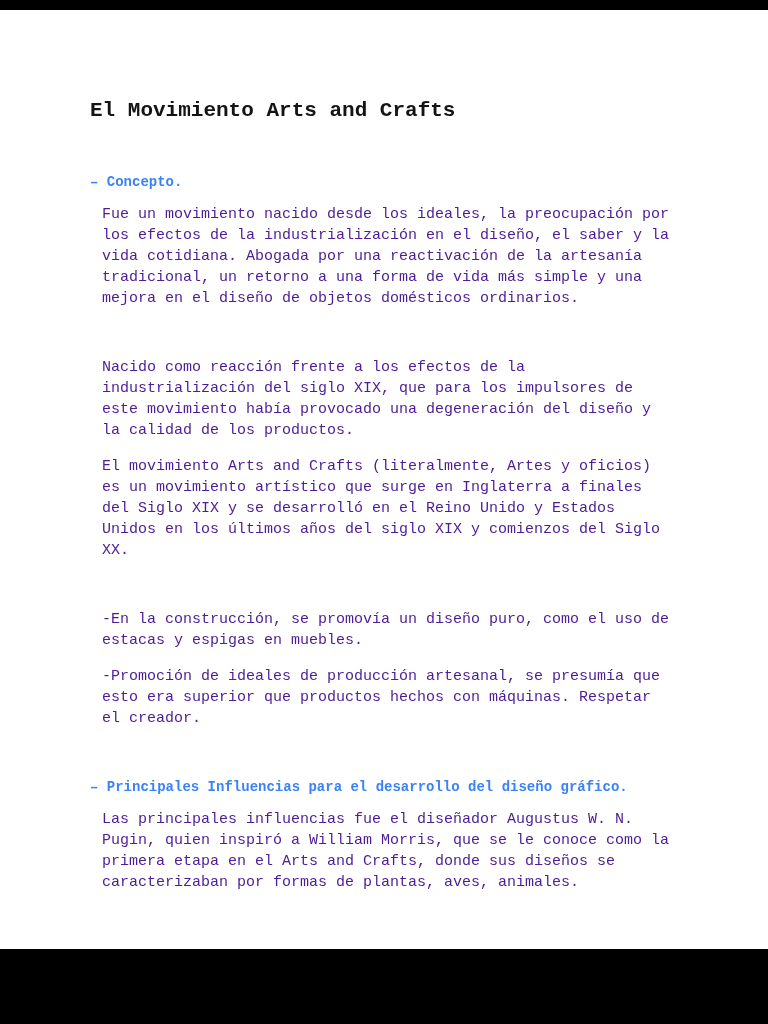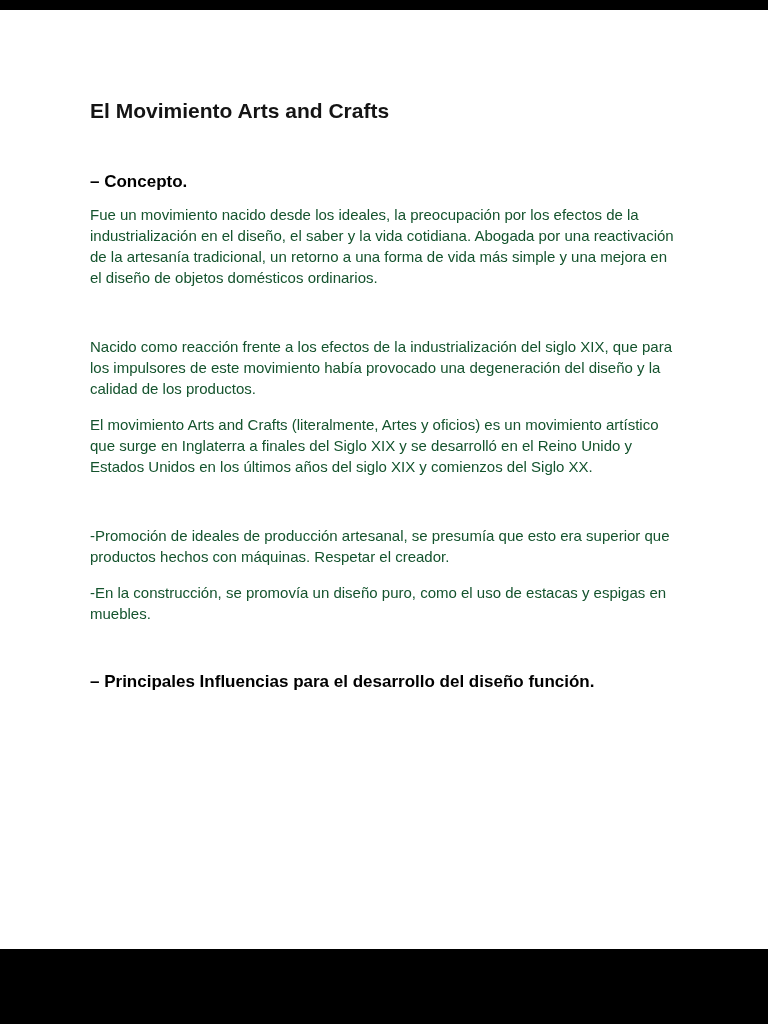--- a/index.html
+++ b/index.html
@@ -21,45 +21,45 @@
     width: 100%;
   }
   .letterbox.top { height: 10px; }
   .letterbox.bottom { height: 75px; }
   .page {
     flex: 1 1 auto;
     background: #ffffff;
     padding: 88px 90px 4px 90px;
     box-sizing: border-box;
     overflow: hidden;
-    font-family: Liberation Sans, sans-serif;
+    font-family: Liberation Mono, monospace;
     color: #3a3a3a;
     font-size: 15px;
     line-height: 21px;
   }
   .doc-title {
     font-size: 21px;
     line-height: 26px;
     font-weight: 700;
     color: #141414;
     margin: 0;
   }
   .doc-section {
     margin-top: 48px;
   }
   .section-heading {
-    font-size: 17px;
+    font-size: 14px;
     line-height: 20px;
     font-weight: 700;
-    color: #000000;
+    color: #3b82f6;
     margin: 0 0 12px 0;
   }
   .doc-paragraph {
-    margin: 0 0 15px 0;
-    color: #14532d;
+    margin: 0 0 15px 12px;
+    color: #4c1d95;
   }
   .doc-paragraph:last-child {
     margin-bottom: 0;
   }
 </style>
 </head>
 <body>
 
 <div class="viewport">
   <div class="letterbox top"></div>
@@ -72,24 +72,25 @@
       <h2 class="section-heading">– Concepto.</h2>
       <p class="doc-paragraph">Fue un movimiento nacido desde los ideales, la preocupación por los efectos de la industrialización en el diseño, el saber y la vida cotidiana. Abogada por una reactivación de la artesanía tradicional, un retorno a una forma de vida más simple y una mejora en el diseño de objetos domésticos ordinarios.</p>
     </section>
 
     <section class="doc-section">
       <p class="doc-paragraph">Nacido como reacción frente a los efectos de la industrialización del siglo XIX, que para los impulsores de este movimiento había provocado una degeneración del diseño y la calidad de los productos.</p>
       <p class="doc-paragraph">El movimiento Arts and Crafts (literalmente, Artes y oficios) es un movimiento artístico que surge en Inglaterra a finales del Siglo XIX y se desarrolló en el Reino Unido y Estados Unidos en los últimos años del siglo XIX y comienzos del Siglo XX.</p>
     </section>
 
     <section class="doc-section">
+      <p class="doc-paragraph">-En la construcción, se promovía un diseño puro, como el uso de estacas y espigas en muebles.</p>
       <p class="doc-paragraph">-Promoción de ideales de producción artesanal, se presumía que esto era superior que productos hechos con máquinas. Respetar el creador.</p>
-      <p class="doc-paragraph">-En la construcción, se promovía un diseño puro, como el uso de estacas y espigas en muebles.</p>
     </section>
 
     <section class="doc-section">
-      <h2 class="section-heading">– Principales Influencias para el desarrollo del diseño función.</h2>
+      <h2 class="section-heading">– Principales Influencias para el desarrollo del diseño gráfico.</h2>
+      <p class="doc-paragraph">Las principales influencias fue el diseñador Augustus W. N. Pugin, quien inspiró a William Morris, que se le conoce como la primera etapa en el Arts and Crafts, donde sus diseños se caracterizaban por formas de plantas, aves, animales.</p>
     </section>
 
   </div>
 
   <div class="letterbox bottom"></div>
 </div>
 
 </body></html>

